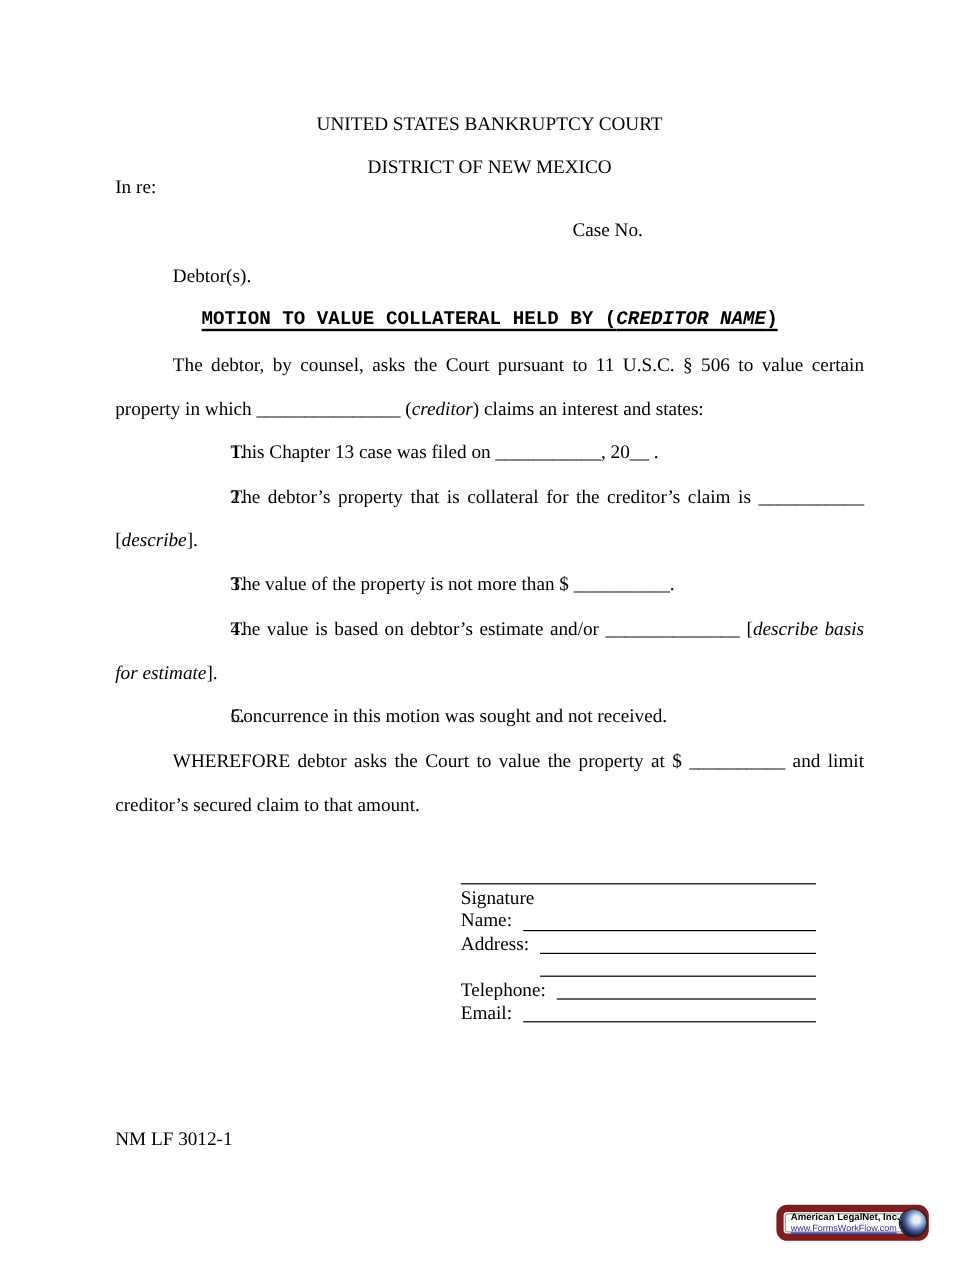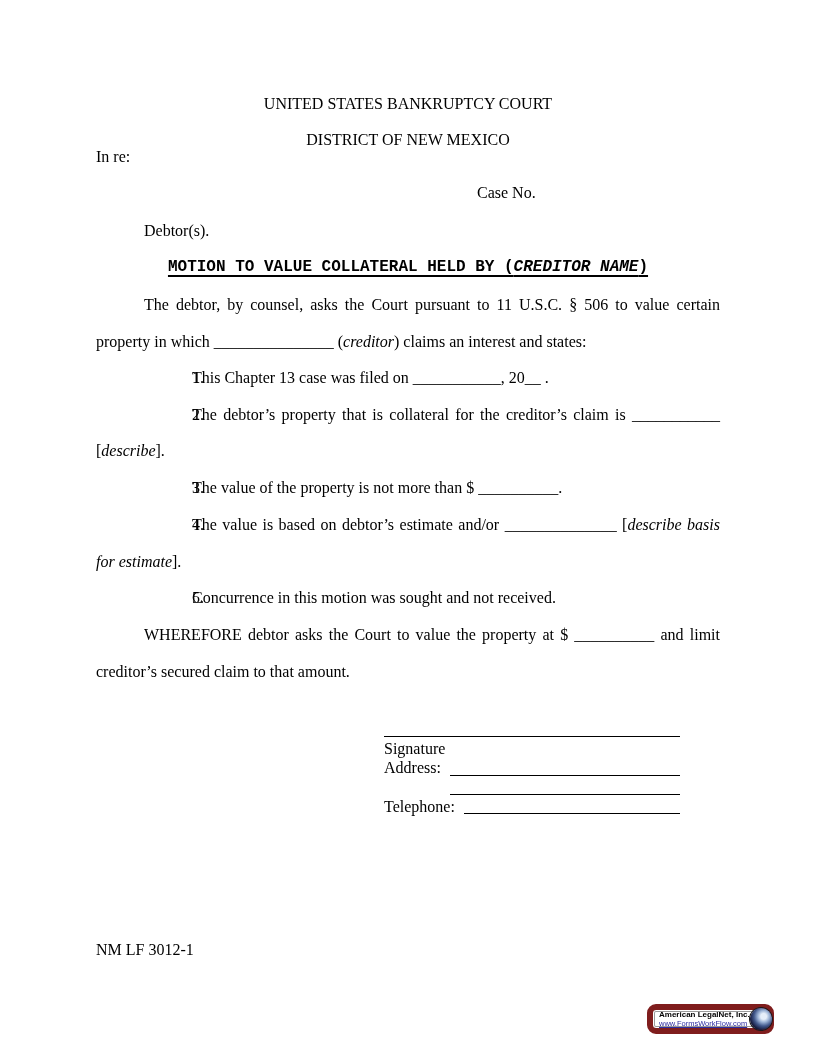--- a/index.html
+++ b/index.html
@@ -71,29 +71,37 @@
   </div>
 
   <div class="abs sig">
     <div class="sigrow">
         <span class="fill"></span>
       </div>
     <div class="sigrow">
         <span class="lbl">Signature</span>
       </div>
     <div class="sigrow">
+        <span class="lbl">Name:</span>
+        <span class="fill"></span>
+      </div>
+    <div class="sigrow">
         <span class="lbl">Address:</span>
         <span class="fill"></span>
       </div>
     <div class="sigrow">
         <span class="ind66"></span>
         <span class="fill"></span>
       </div>
     <div class="sigrow">
         <span class="lbl">Telephone:</span>
+        <span class="fill"></span>
+      </div>
+    <div class="sigrow">
+        <span class="lbl">Email:</span>
         <span class="fill"></span>
       </div>
   </div>
 
   <div class="abs footer-id">NM LF 3012-1</div>
 
   <div class="abs stamp">
     <div class="stamp-text">
       <div class="stamp-company">American LegalNet, Inc.</div>
       <div class="stamp-site">www.FormsWorkFlow.com</div>

